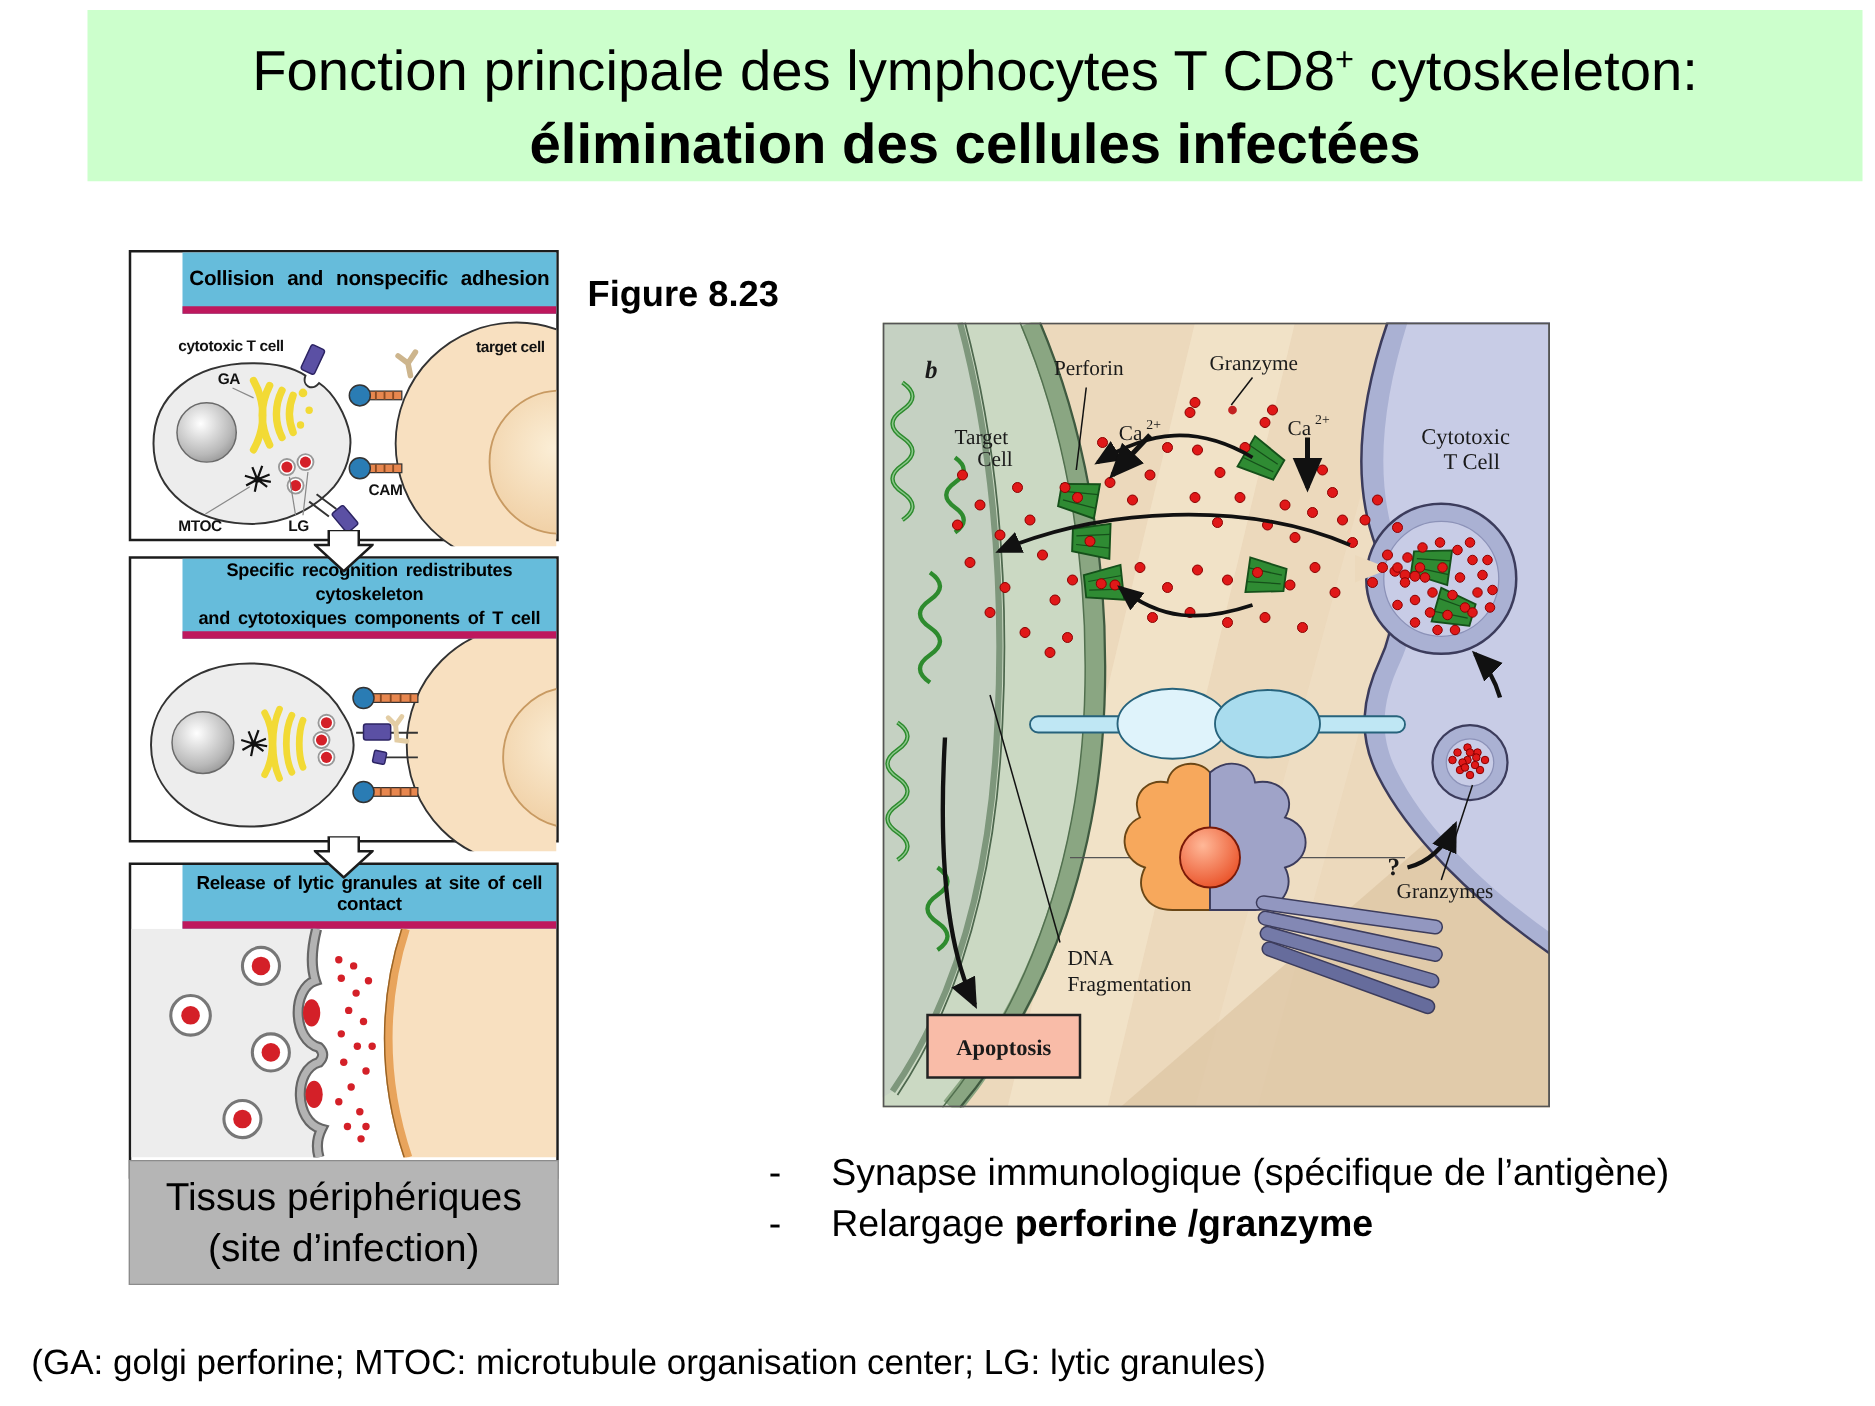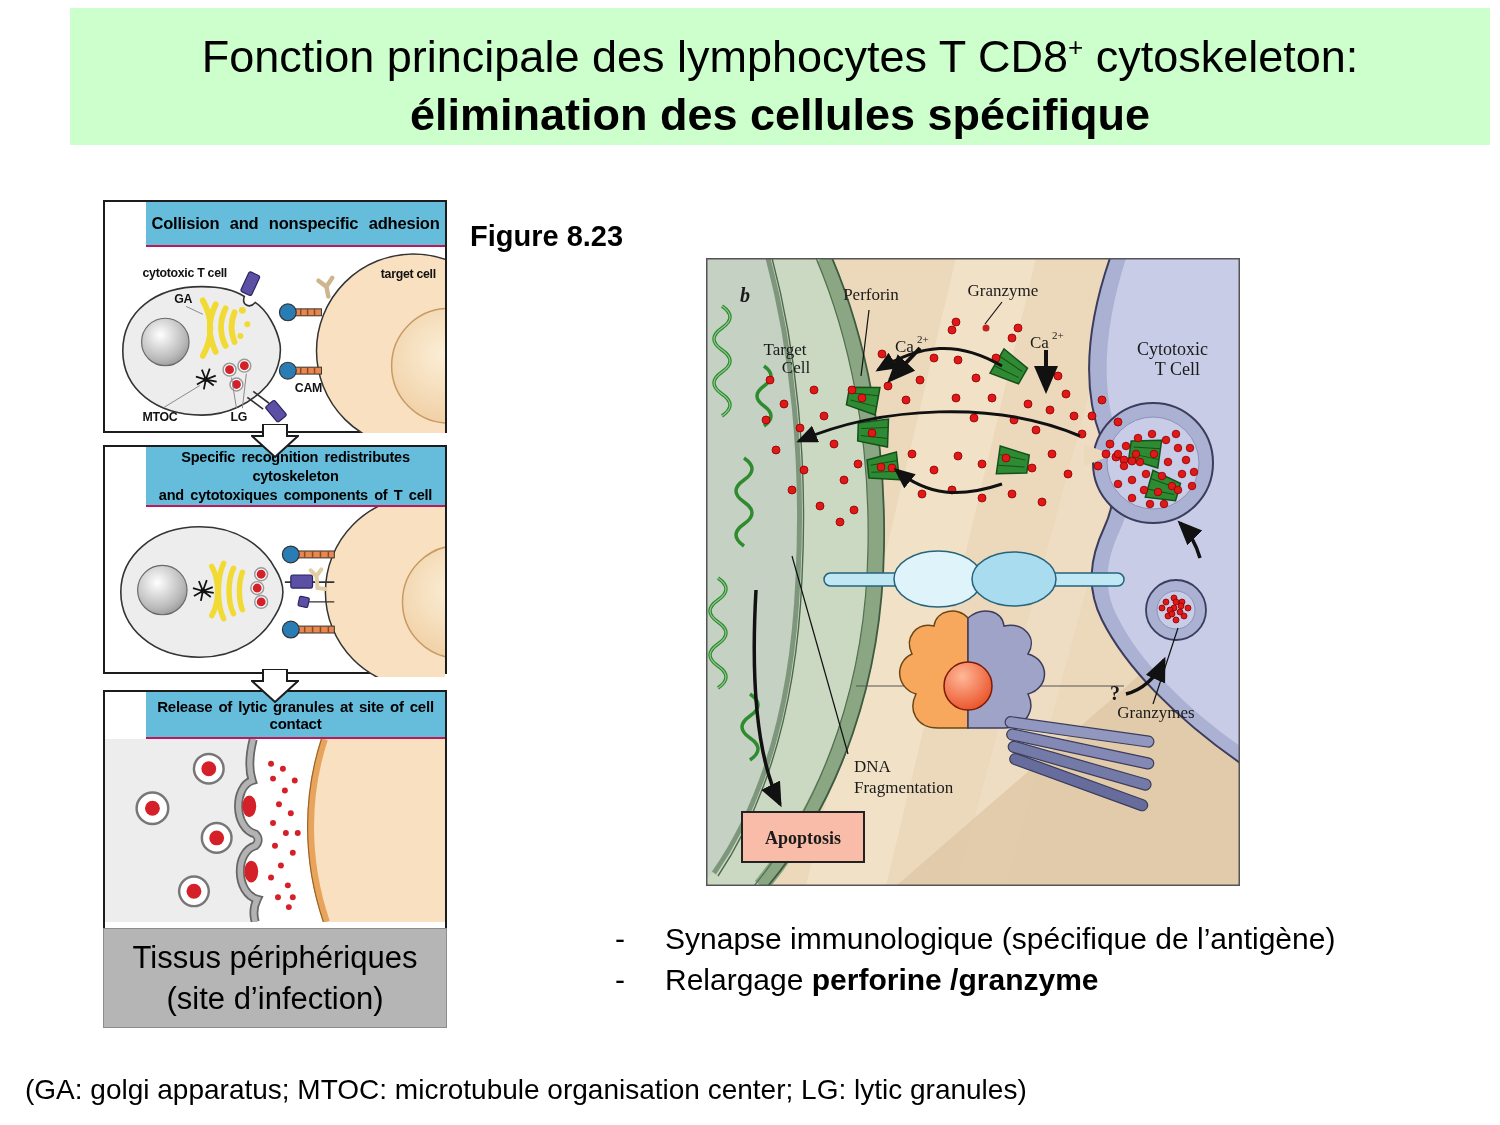--- a/index.html
+++ b/index.html
@@ -12,21 +12,21 @@
   .banner .l1{margin-top:10px;font-size:45px;line-height:58px;font-weight:400;}
   .banner .l1 sup{font-size:26px;vertical-align:super;}
   .banner .l2{font-size:45px;line-height:58px;font-weight:700;}
 
   
   .figlabel{position:absolute;left:470px;top:220px;font-size:29px;font-weight:700;}
 
   
   .panel{position:absolute;left:103px;width:344px;border:2px solid #1c1c1c;
          box-sizing:border-box;background:#fff;}
-  .panel .hdr{background:#66bcdb;border-bottom:2px solid #be185d;
+  .panel .hdr{background:#66bcdb;border-bottom:6px solid #be185d;
               display:flex;flex-direction:column;align-items:center;justify-content:center;
               text-align:center;font-weight:700;letter-spacing:-0.2px;margin-left:41px;}
   .p1{top:200px;height:233px;}
   .p1 .hdr{height:43px;font-size:16.5px;word-spacing:6px;}
   .p2{top:445px;height:229px;}
   .p2 .hdr{height:58px;font-size:14.5px;line-height:19px;word-spacing:2.5px;}
   .p3{top:690px;height:253px;}
   .p3 .hdr{height:45px;font-size:15px;word-spacing:2px;}
   .panel svg{display:block;}
   .blockarrow{position:absolute;z-index:6;}
@@ -46,21 +46,21 @@
   .bullets b{font-weight:700;}
 
   
   .footer{position:absolute;left:25px;top:1074px;font-size:28px;}
 </style>
 </head>
 <body>
 
 <div class="banner">
   <div class="l1"><span>Fonction principale des lymphocytes T CD8</span><sup>+</sup><span> cytoskeleton:</span></div>
-  <div class="l2">élimination des cellules spécifique</div>
+  <div class="l2">élimination des cellules infectées</div>
 </div>
 
 <div class="figlabel">Figure 8.23</div>
 
 <div class="panel p1">
   <div class="hdr">Collision and nonspecific adhesion</div>
   <svg width="340" height="186" viewBox="0 0 344 188">
     <defs>
       <radialGradient id="nucG" cx="40%" cy="35%" r="75%">
         <stop offset="0%" stop-color="#ffffff"></stop>
@@ -504,13 +504,13 @@
   <div class="row">
     <span class="dash">-</span>
     <span>Synapse immunologique (spécifique de l’antigène)</span>
   </div>
   <div class="row">
     <span class="dash">-</span>
     <span><span>Relargage </span><b>perforine /granzyme</b></span>
   </div>
 </div>
 
-<div class="footer">(GA: golgi apparatus; MTOC: microtubule organisation center; LG: lytic granules)</div>
+<div class="footer">(GA: golgi perforine; MTOC: microtubule organisation center; LG: lytic granules)</div>
 
 </body></html>

